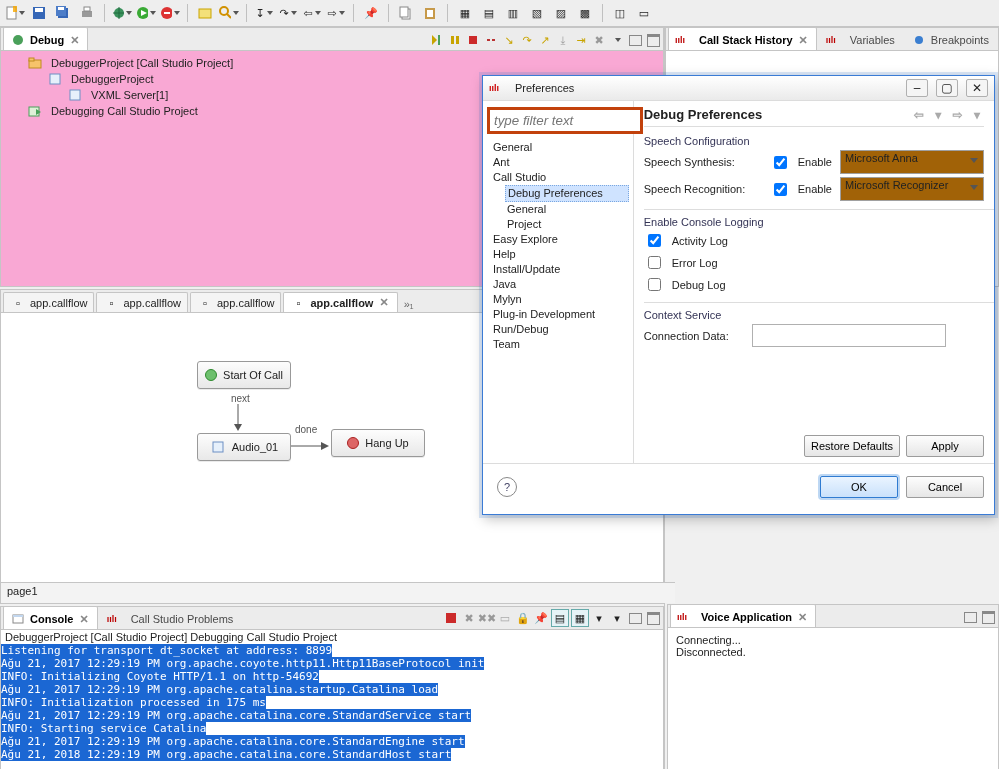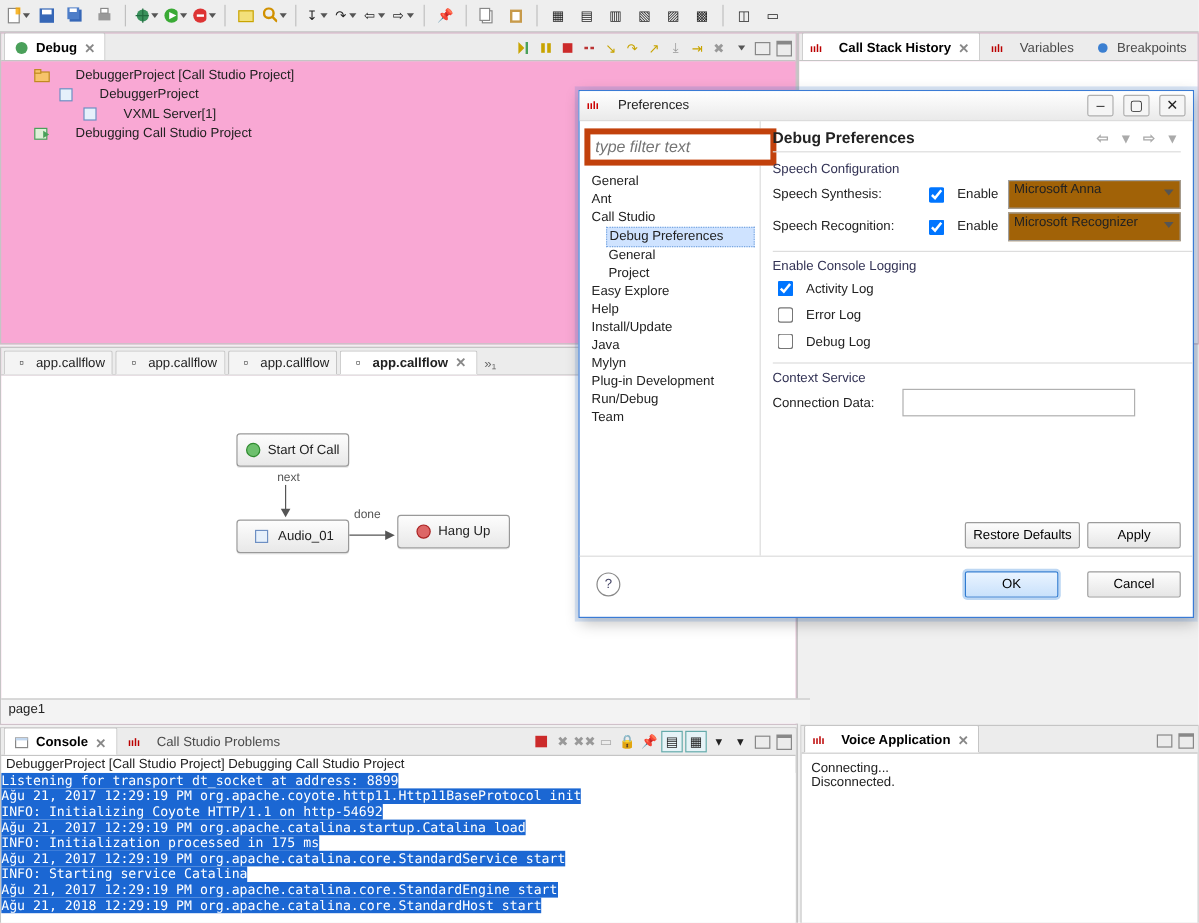--- a/index.html
+++ b/index.html
@@ -18,21 +18,21 @@
   .vtabs{height:22px;background:#ececec;display:flex;align-items:flex-end;border-bottom:1px solid #c5c5c5;gap:2px;padding:0 2px 0 2px;position:relative;}
   .ttab{height:20px;padding:2px 6px 0 6px;display:flex;align-items:center;gap:4px;font-size:11px;border:1px solid transparent;border-bottom:none;border-radius:2px 2px 0 0;color:#4a4a4a;}
   .ttab.act{background:#fff;border-color:#c5c5c5;color:#000;font-weight:bold;}
   .xclose{font-size:11px;color:#888;padding:0 2px;}
   .vtbr{margin-left:auto;display:flex;align-items:center;gap:2px;padding-bottom:2px;}
   .vtbr .ib{width:16px;height:16px;display:flex;align-items:center;justify-content:center;}
   .min{width:11px;height:9px;border:1px solid #888;display:inline-block;}
   .max{width:11px;height:9px;border:1px solid #888;border-top:3px solid #888;display:inline-block;}
   
   .tree{padding:4px 2px;line-height:16px;}
-  .tree .row{display:flex;align-items:center;gap:20px;white-space:nowrap;}
+  .tree .row{display:flex;align-items:center;gap:8px;white-space:nowrap;}
   .i0{padding-left:24px;} .i1{padding-left:44px;} .i2{padding-left:64px;} .i3{padding-left:24px;}
   .ic16{width:16px;height:16px;display:inline-flex;align-items:center;justify-content:center;}
   
   .debugview{flex:0 0 258px;}
   .editors{flex:1;margin-top:2px;}
   .editortabs{height:22px;background:#ececec;display:flex;align-items:flex-end;gap:2px;padding:0 2px;border-bottom:1px solid #c5c5c5;}
   .etab{height:19px;border:1px solid #c5c5c5;border-bottom:none;background:#f4f4f4;border-radius:2px 2px 0 0;padding:0 6px;display:flex;align-items:center;gap:4px;font-size:11px;}
   .etab.act{background:#fff;font-weight:bold;}
   .canvas{flex:1;background:#fff;position:relative;}
   .node{position:absolute;min-width:92px;height:26px;border:1px solid #999;border-radius:3px;display:flex;align-items:center;justify-content:center;gap:6px;font-size:11px;
@@ -52,38 +52,38 @@
   .voicebody{padding:6px 8px;}
   
   .stacktabs{height:22px;background:#ececec;border-bottom:1px solid #c5c5c5;display:flex;gap:2px;padding:0 2px;align-items:flex-end;}
   
   .modal{position:absolute;left:482px;top:75px;width:511px;height:438px;background:#fff;border:1px solid #3a7bd5;box-shadow:0 0 0 3px rgba(58,123,213,.18),2px 4px 12px rgba(0,0,0,.25);}
   .mtitle{height:24px;background:linear-gradient(#fff,#eaeaea);border-bottom:1px solid #dcdcdc;display:flex;align-items:center;gap:6px;padding:0 6px;}
   .mtitle .wbtn{width:20px;height:16px;border:1px solid #b0b0b0;border-radius:2px;margin-left:2px;display:flex;align-items:center;justify-content:center;background:#f5f5f5;font-size:12px;line-height:12px;}
   .mtitle .wclose{background:#f5f5f5;}
   .mbody{display:flex;height:362px;}
   .mside{width:156px;border-right:1px solid #dcdcdc;padding:6px 4px;}
-  .mfilter{width:100%;height:19px;border:5px solid #c2410c;padding:1px 4px;margin-bottom:6px;font-style:italic;color:#888;}
+  .mfilter{width:100%;height:19px;border:3px solid #c2410c;padding:1px 4px;margin-bottom:6px;font-style:italic;color:#888;}
   .mtree{line-height:15px;}
   .mtree .mt{padding:0 0 0 6px;cursor:default;}
   .mtree .mt2{padding-left:20px;}
   .mtree .sel{background:#cfe3ff;border:1px dotted #7aa7e0;margin-left:18px;padding-left:2px;}
   .mmain{flex:1;padding:6px 10px 0 10px;position:relative;}
   .mhead{font-weight:bold;font-size:13px;padding-bottom:4px;border-bottom:1px solid #ddd;margin-bottom:8px;display:flex;justify-content:space-between;align-items:center;}
   .navarrows{font-size:12px;color:#aaa;letter-spacing:4px;}
   .grptitle{color:#335;background:none;margin-bottom:3px;}
   .frow{display:flex;align-items:center;gap:8px;margin:3px 0;}
   .frow label{min-width:118px;}
   .chk{width:13px;height:13px;}
   .sel2{height:20px;border:1px solid #a0a0a0;background:#a16207;padding:1px 18px 1px 4px;font-size:11px;position:relative;min-width:120px;display:inline-block;}
   .sel2::after{content:"";position:absolute;right:5px;top:7px;border-left:4px solid transparent;border-right:4px solid transparent;border-top:5px solid #555;}
   .txt{height:19px;border:1px solid #b0b0b0;padding:1px 4px;width:184px;}
   .hr{height:0;border-top:1px groove #ddd;margin:8px -10px 6px 0;}
   .mfoot{height:46px;border-top:1px solid #dcdcdc;display:flex;align-items:center;justify-content:space-between;padding:0 10px;}
-  .btnrow{display:flex;gap:24px;}
+  .btnrow{display:flex;gap:8px;}
   .btn{min-width:78px;height:22px;border:1px solid #9c9c9c;border-radius:2px;background:linear-gradient(#fdfdfd,#e6e6e6);font-size:11px;}
   .btn.primary{border-color:#2f7bd1;background:linear-gradient(#eaf4ff,#c9e1fb);box-shadow:0 0 0 2px rgba(66,140,220,.35);}
   .help{width:18px;height:18px;border:1px solid #888;border-radius:50%;display:flex;align-items:center;justify-content:center;color:#446;margin-left:4px;}
   .restorebar{position:absolute;right:10px;bottom:6px;display:flex;gap:6px;}
   .csicon{font-size:9px;color:#b00;font-weight:bold;width:20px;display:inline-block;}
   .ed-extra{padding:2px 4px;color:#666;}
 </style>
 </head>
 <body>
 

